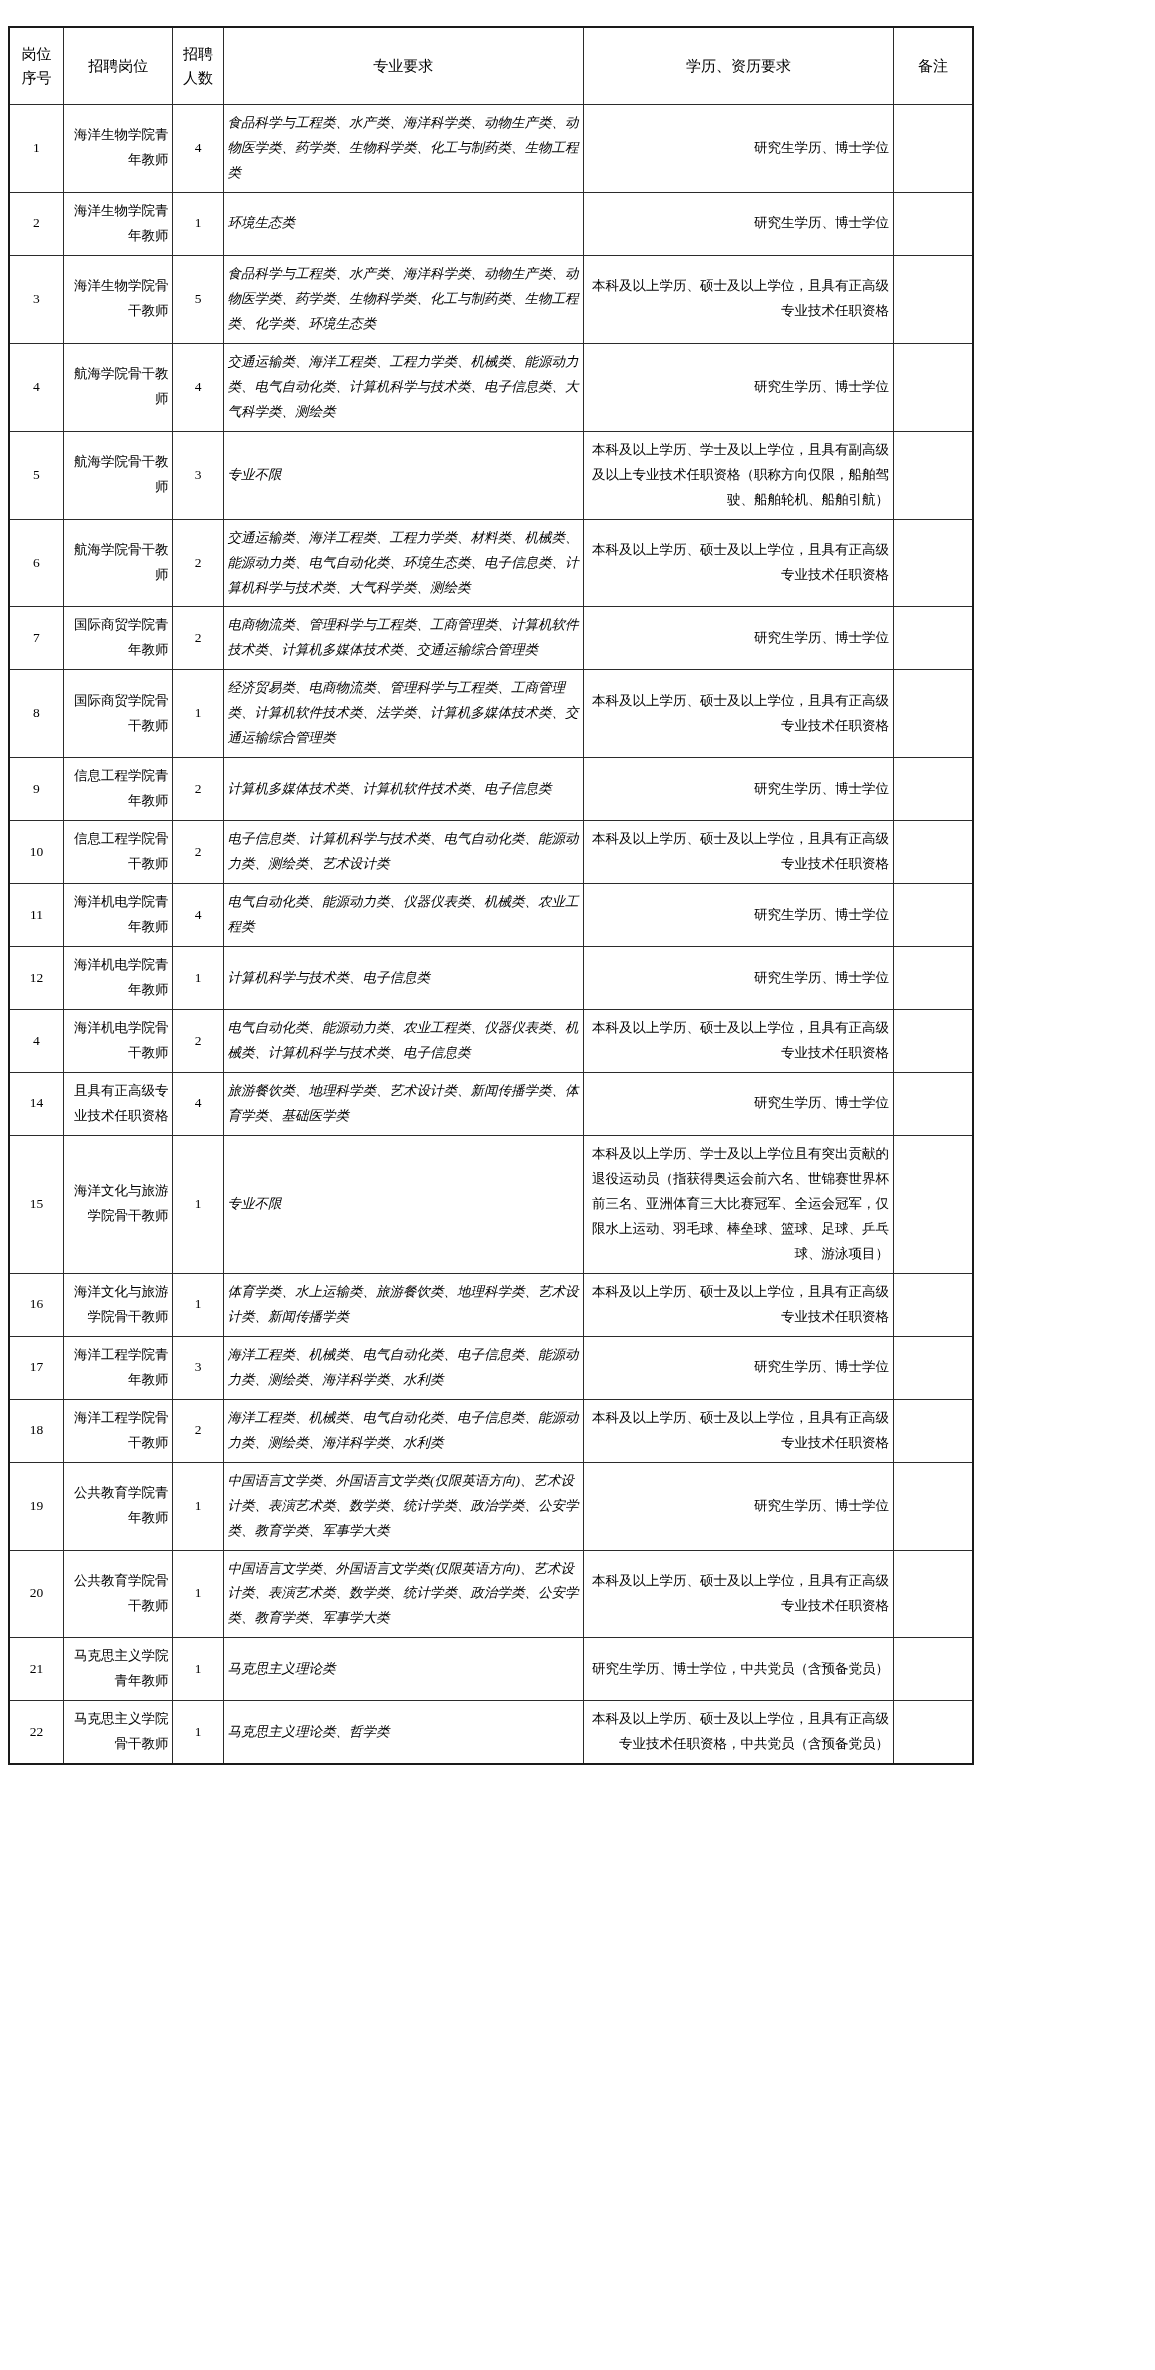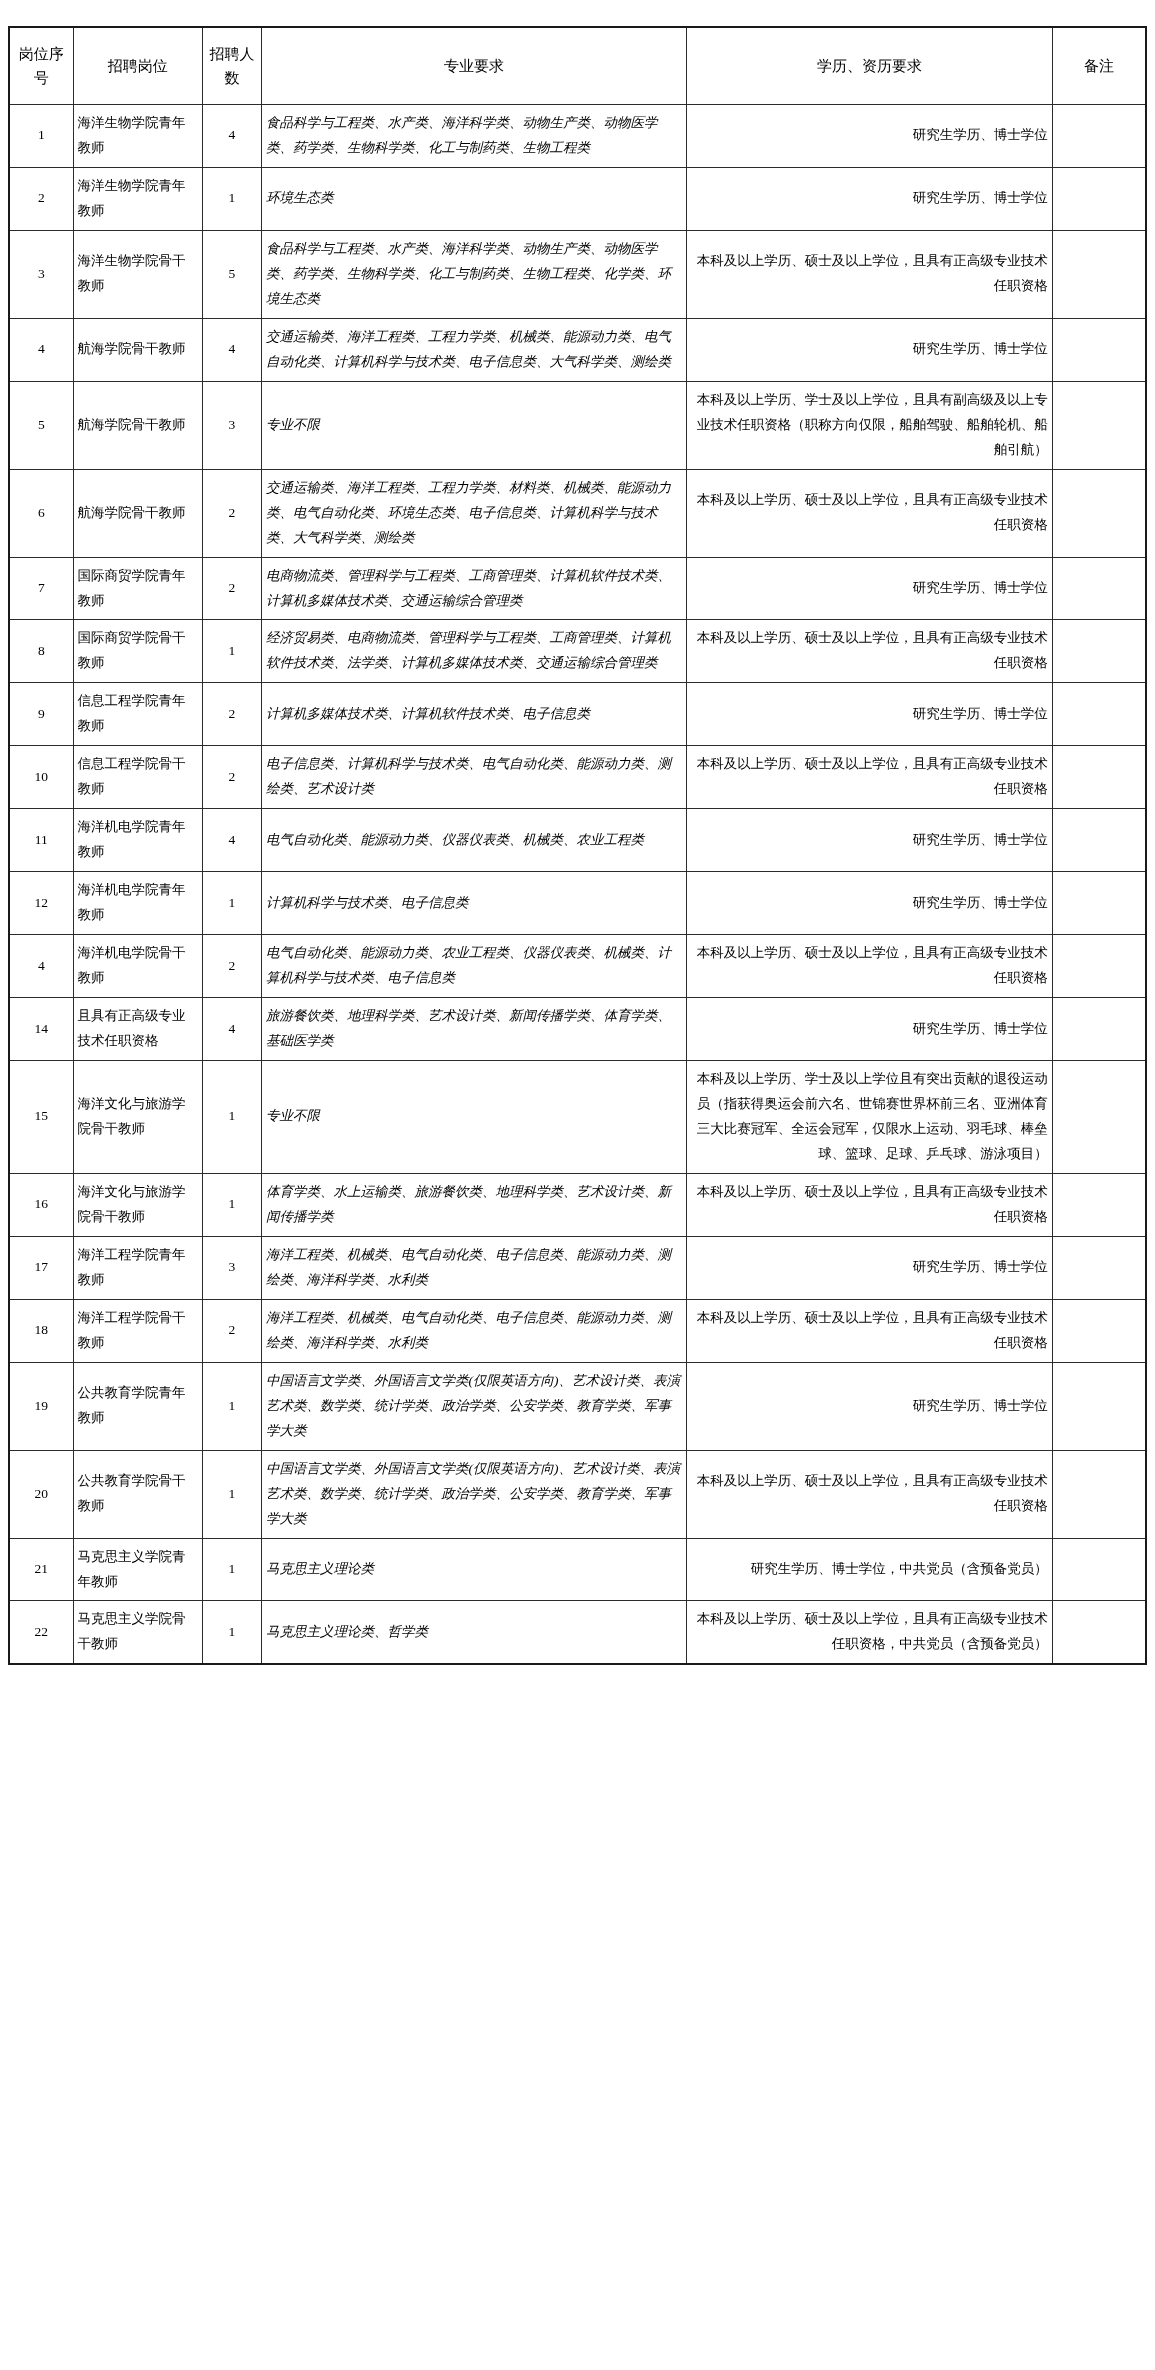--- a/index.html
+++ b/index.html
@@ -21,21 +21,21 @@
   .ghost-line {
     height: 10px;
     margin: 0 0 4px 28px;
     font-size: 9px;
     color: #d8d8d8;
     letter-spacing: 2px;
     user-select: none;
   }
   table.recruit {
     border-collapse: collapse;
-    width: 1139px;
+    width: 966px;
     table-layout: fixed;
     border: 2px solid #1a1a1a;
   }
   table.recruit td,
   table.recruit th {
     border: 1px solid #2b2b2b;
     vertical-align: middle;
     padding: 6px 4px;
     font-size: 13.5px;
     line-height: 1.85;
@@ -52,21 +52,21 @@
   col.c-post   { width: 105px; }
   col.c-count  { width: 48px; }
   col.c-major  { width: 345px; }
   col.c-edu    { width: 297px; }
   col.c-remark { width: 76px; }
   td.seq {
     text-align: center;
     font-size: 13px;
   }
   td.post {
-    text-align: left;
+    text-align: right;
     line-height: 1.95;
     font-size: 13.5px;
     padding: 6px 2px;
   }
   td.count {
     text-align: center;
     font-size: 13px;
   }
   td.major {
     text-align: left;

